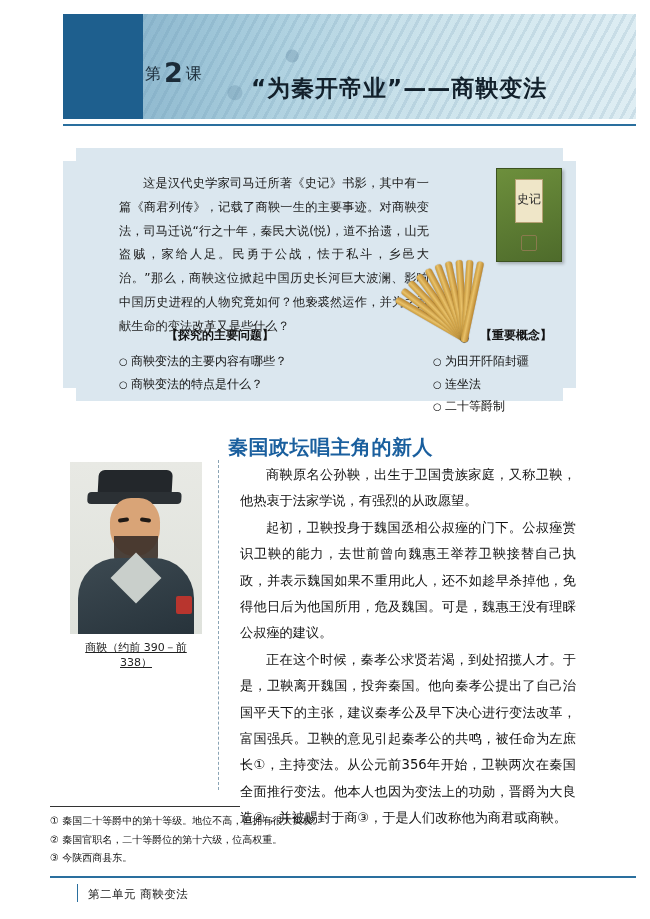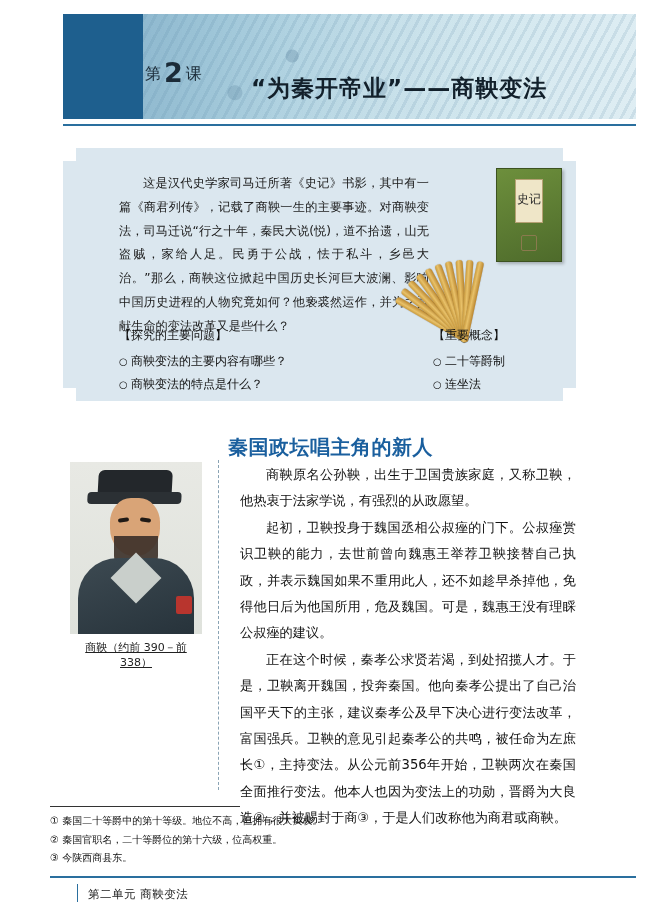--- a/index.html
+++ b/index.html
@@ -163,22 +163,23 @@
   }
   .cbox {
     position: absolute;
     left: 370px; top: 176px;
     width: 140px;
     font-size: 12px;
     color: #111;
     line-height: 1.9;
   }
   .box-title {
-    font-weight: normal;
+    font-weight: bold;
     margin-bottom: 3px;
+    margin-left: 47px;
   }
   .box-item { white-space: nowrap; }
   .box-item::before {
     content: "○ ";
     font-size: 10px;
   }
 
   
   .section-title {
     position: absolute;
@@ -369,22 +370,23 @@
   </div>
 
   <div class="qbox">
     <div class="box-title">【探究的主要问题】</div>
     <div class="box-item">商鞅变法的主要内容有哪些？</div>
     <div class="box-item">商鞅变法的特点是什么？</div>
   </div>
 
   <div class="cbox">
     <div class="box-title">【重要概念】</div>
+    <div class="box-item">为田开阡陌封疆</div>
+    <div class="box-item">连坐法</div>
     <div class="box-item">二十等爵制</div>
-    <div class="box-item">连坐法</div>
   </div>
 </div>
 
 <div class="section-title">秦国政坛唱主角的新人</div>
 
 <div class="portrait-wrap">
   <div class="portrait">
     <div class="p-hat"></div>
     <div class="p-face"></div>
     <div class="p-eye-l"></div>

